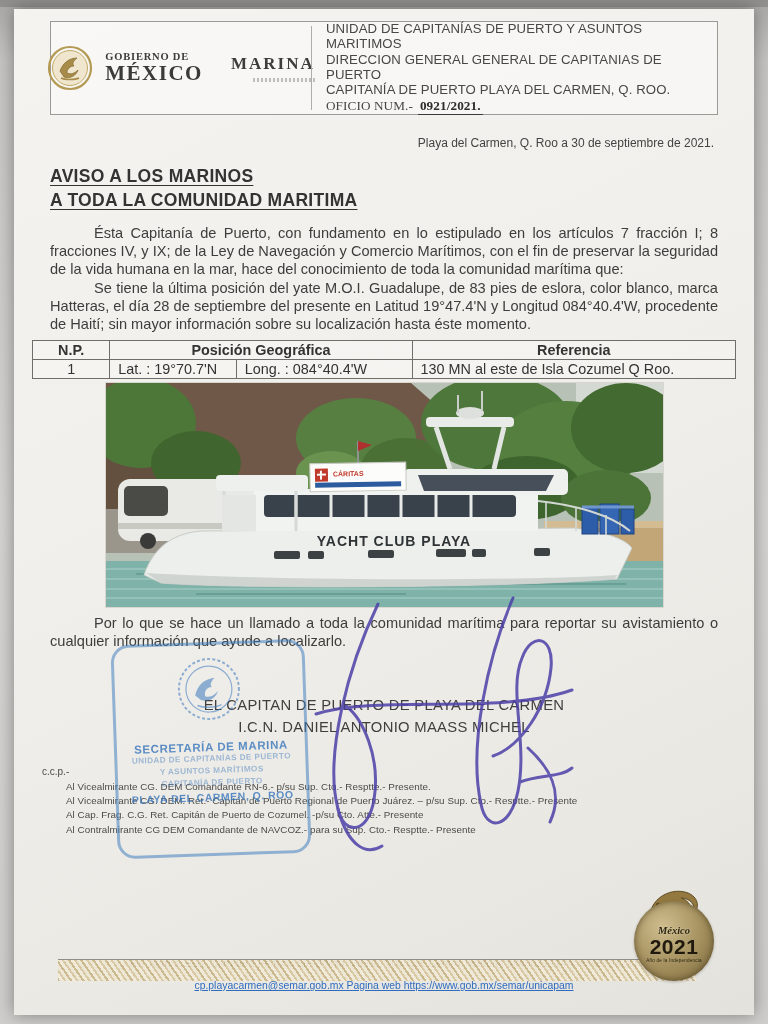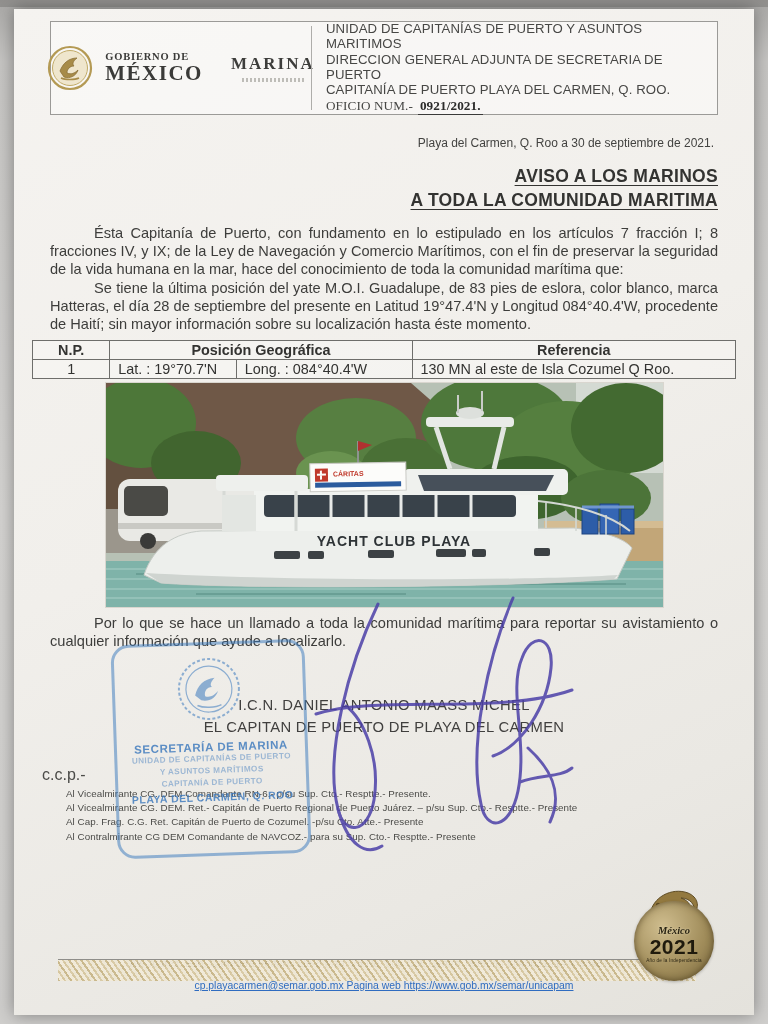--- a/index.html
+++ b/index.html
@@ -17,33 +17,33 @@
   }
 
   
   .header-box{border:1.3px solid #9b9a97;display:flex;align-items:stretch;height:92px;background:rgba(255,255,255,.4);}
   .logo-cell{width:252px;display:flex;align-items:center;justify-content:center;gap:12px;padding:8px 4px;}
   .eagle-badge{width:46px;height:46px;flex:0 0 auto;}
   .gob-text{font-family:"Liberation Serif",serif;color:#3a3a38;text-align:left;line-height:1.05;}
   .gob-line1{font-size:10.5px;font-weight:bold;letter-spacing:.8px;}
   .gob-line2{font-size:21px;font-weight:bold;letter-spacing:1.5px;}
   .logo-divider{width:1px;background:#b3b2af;margin:14px 0;}
-  .marina-cell{display:flex;flex-direction:column;align-items:center;justify-content:center;padding-left:4px;}
+  .marina-cell{display:flex;flex-direction:column;align-items:flex-end;justify-content:center;padding-left:4px;}
   .marina-word{font-family:"Liberation Serif",serif;font-weight:bold;font-size:17px;letter-spacing:2px;color:#3d3d3b;}
   .marina-sub{margin-top:4px;width:62px;height:4px;opacity:.6;
     background:repeating-linear-gradient(90deg,#97968f 0 2px,transparent 2px 4px);}
   .header-divider{width:1px;background:#aeadaa;margin:4px 0;}
   .header-right{flex:1;display:flex;flex-direction:column;justify-content:center;gap:.5px;padding:6px 4px 6px 14px;
     font-size:13.2px;color:#474745;letter-spacing:.1px;}
   .oficio-line{display:flex;align-items:baseline;font-family:Liberation Serif, serif;}
   .oficio-number{font-weight:bold;color:#2c2c2b;border-bottom:1.7px solid #3a3a39;margin-left:5px;padding:0 2px;}
 
   
   .dateline{text-align:right;padding-right:4px;margin-top:21px;font-size:12px;color:#434341;}
-  .doc-title{text-align:right;margin-top:15px;color:#333331;font-weight:bold;font-size:17.5px;line-height:1.35;letter-spacing:.3px;}
+  .doc-title{text-align:left;margin-top:15px;color:#333331;font-weight:bold;font-size:17.5px;line-height:1.35;letter-spacing:.3px;}
   .doc-title span{text-decoration:underline;text-underline-offset:3px;}
 
   
   .para{margin:12px 0 0;font-size:14.6px;line-height:1.24;text-align:justify;text-indent:44px;color:#3d3d3b;}
 
   
   table.pos-table{border-collapse:collapse;margin:7px -18px 0;width:calc(100% + 36px);font-size:14.4px;color:#333331;}
   .pos-table th,.pos-table td{border:1.4px solid #6e6e6b;padding:1px 8px;background:rgba(255,255,255,.25);}
   .pos-table th{font-weight:bold;text-align:center;}
   .col-np{width:11%;text-align:center;}
@@ -52,21 +52,21 @@
   .col-ref{width:46%;}
 
   
   .photo-wrap{margin:4px auto 0;width:557px;height:224px;box-shadow:0 0 0 1px #d9d6cf;}
 
   
   .sig-section{position:relative;height:190px;}
   .sig-names{position:absolute;left:0;right:0;top:44px;text-align:center;font-size:14.8px;line-height:1.5;
     color:#403f3e;letter-spacing:.3px;}
   .ccp{position:absolute;left:-8px;top:116px;color:#4b4b48;}
-  .ccp-label{font-size:16px;margin-bottom:3px;}
+  .ccp-label{font-size:10px;margin-bottom:3px;}
   .ccp-item{margin-left:24px;font-size:9.8px;line-height:1.45;letter-spacing:.05px;white-space:nowrap;}
 
   .stamp{position:absolute;left:64px;top:-8px;width:194px;height:214px;box-sizing:border-box;
     border:3.2px solid rgba(60,122,190,.52);border-radius:18px;transform:rotate(-2deg);
     display:flex;flex-direction:column;align-items:center;padding-top:8px;pointer-events:none;}
   .stamp-seal{width:72px;height:72px;opacity:.55;}
   .stamp-lines{margin-top:16px;text-align:center;color:rgba(58,120,188,.82);font-weight:bold;}
   .stamp-l1{font-size:11.5px;letter-spacing:.6px;}
   .stamp-lsmall{font-size:8.2px;letter-spacing:.4px;opacity:.55;line-height:1.45;}
   .stamp-l5{font-size:10.5px;letter-spacing:.5px;margin-top:2px;}
@@ -115,21 +115,21 @@
       </div>
       <div class="logo-divider"></div>
       <div class="marina-cell">
         <div class="marina-word">MARINA</div>
         <div class="marina-sub"></div>
       </div>
     </div>
     <div class="header-divider"></div>
     <div class="header-right">
       <div>UNIDAD DE CAPITANÍAS DE PUERTO Y ASUNTOS MARITIMOS</div>
-      <div>DIRECCION GENERAL ADJUNTA DE SECRETARIA DE PUERTO</div>
+      <div>DIRECCION GENERAL GENERAL DE CAPITANIAS DE PUERTO</div>
       <div>CAPITANÍA DE PUERTO PLAYA DEL CARMEN, Q. ROO.</div>
       <div class="oficio-line">
         <span>OFICIO NUM.-</span>
         <span class="oficio-number">0921/2021.</span>
       </div>
     </div>
   </div>
 
   <div class="dateline">Playa del Carmen, Q. Roo a 30 de septiembre de 2021.</div>
 
@@ -246,22 +246,22 @@
       <path d="M432,118 C470,122 505,132 524,148" fill="none" stroke="#d3d7d3" stroke-width="2"></path>
       <path d="M440,120 V145 M470,124 V148 M500,132 V152" stroke="#d3d7d3" stroke-width="1.6"></path>
     </svg>
   </div>
 
   <p class="para" style="margin-top:7px;">Por lo que se hace un llamado a toda la comunidad marítima para reportar su avistamiento o cualquier información que ayude a localizarlo.</p>
 
   <div class="sig-section">
 
     <div class="sig-names">
+      <div>EL CAPITAN DE PUERTO DE PLAYA DEL CARMEN</div>
       <div>I.C.N. DANIEL ANTONIO MAASS MICHEL</div>
-      <div>EL CAPITAN DE PUERTO DE PLAYA DEL CARMEN</div>
     </div>
 
     <div class="ccp">
       <div class="ccp-label">c.c.p.-</div>
       <div class="ccp-item">Al Vicealmirante CG. DEM Comandante RN-6.- p/su Sup. Cto.- Resptte.- Presente.</div>
       <div class="ccp-item">Al Vicealmirante CG. DEM. Ret.- Capitán de Puerto Regional de Puerto Juárez. – p/su Sup. Cto.- Resptte.- Presente</div>
       <div class="ccp-item">Al Cap. Frag. C.G. Ret. Capitán de Puerto de Cozumel. -p/su Cto. Atte.- Presente</div>
       <div class="ccp-item">Al Contralmirante CG DEM Comandante de NAVCOZ.- para su Sup. Cto.- Resptte.- Presente</div>
     </div>
 

